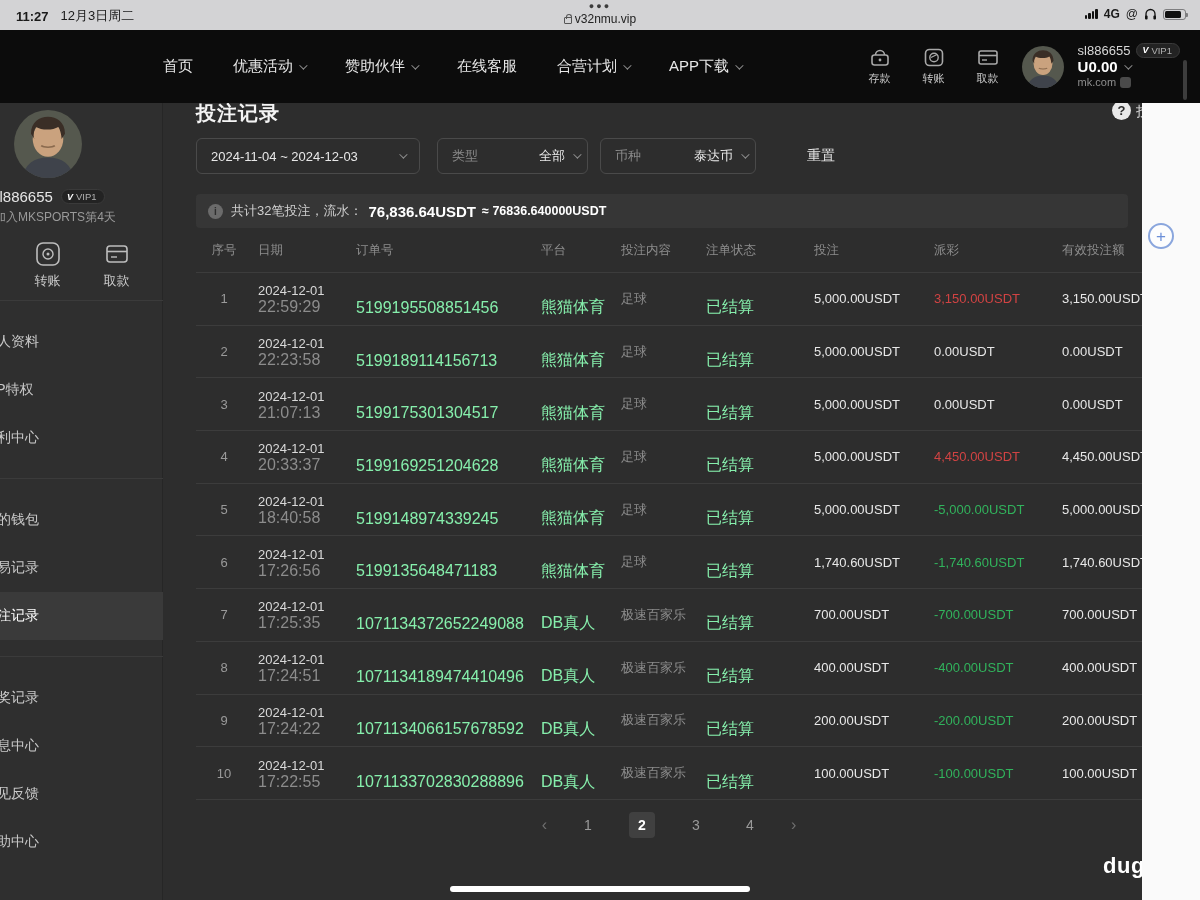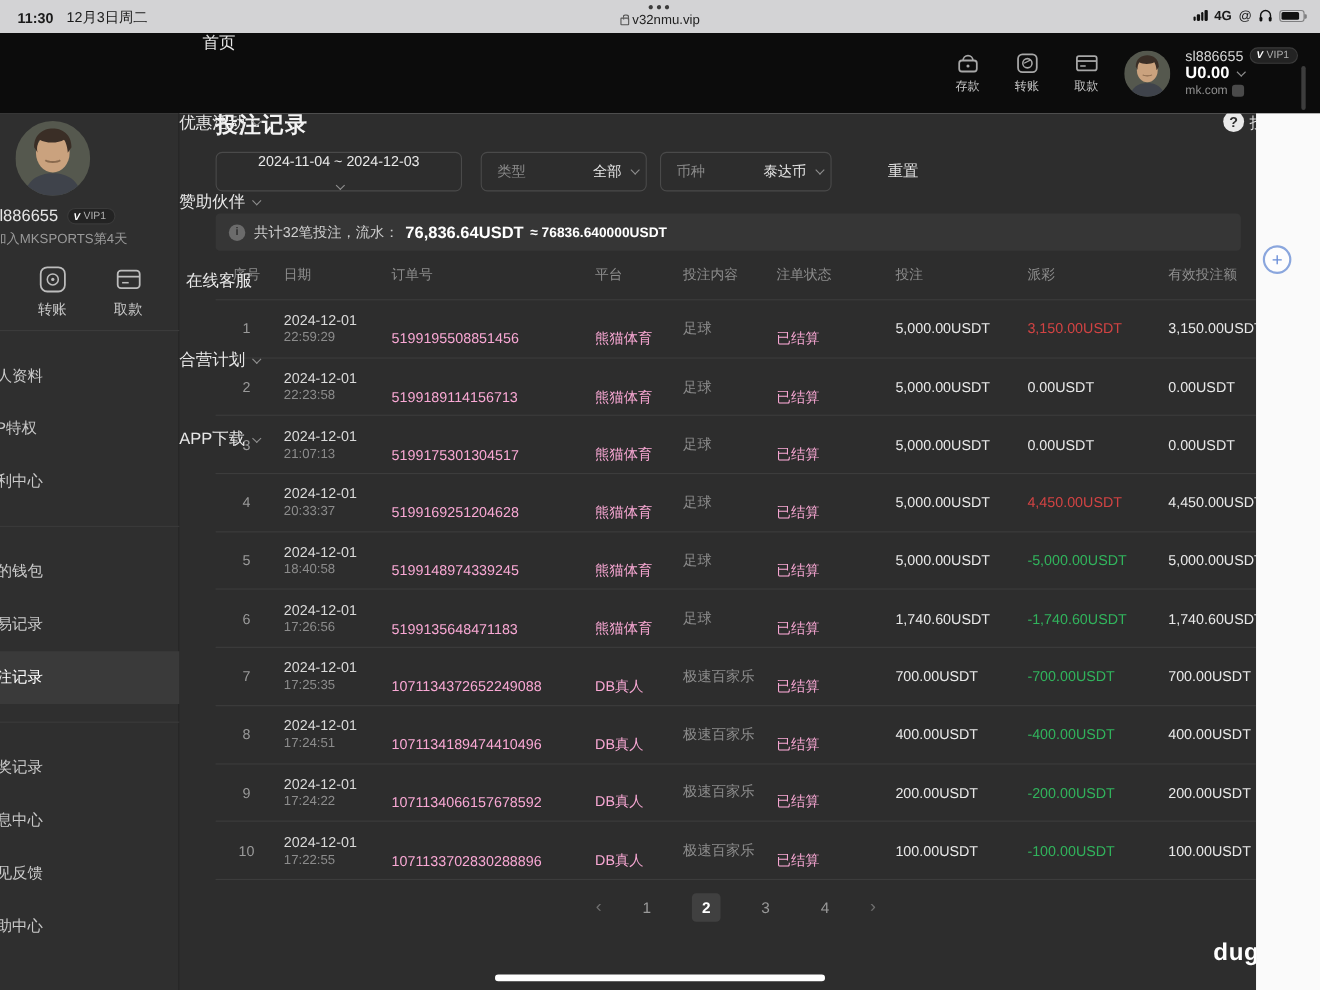--- a/index.html
+++ b/index.html
@@ -25,21 +25,21 @@
   .battery::before { content:""; position:absolute; left:1px; top:1px; bottom:1px; width:16px; background:#111; border-radius:1.5px; }
   .battery::after { content:""; position:absolute; right:-3px; top:3px; width:2px; height:4px; background:rgba(0,0,0,.4); border-radius:0 1px 1px 0; }
 
   
   .navbar { position:absolute; left:0; top:30px; width:1200px; height:73px; background:#0c0c0c; z-index:10; }
   .logo { position:absolute; left:16px; top:14px; width:120px; text-align:center; }
   .logo-row { display:flex; align-items:baseline; justify-content:center; gap:2px; }
   .logo-mk { font-size:27px; font-weight:900; font-style:italic; background:linear-gradient(180deg,#7da2ff,#2e5bff); -webkit-background-clip:text; background-clip:text; color:transparent; letter-spacing:-1px; }
   .logo-sports { font-size:21px; font-weight:800; font-style:italic; color:#f2f2f2; letter-spacing:.5px; }
   .logo-sub { font-size:9px; color:#9a9a9a; margin-top:0px; letter-spacing:1px; }
-  .nav-menu { position:absolute; left:163px; top:0; height:73px; display:flex; align-items:center; gap:53px;flex-direction:column; }
+  .nav-menu { position:absolute; left:163px; top:0; height:73px; display:flex; align-items:center; gap:40px; }
   .nav-item { display:flex; align-items:center; gap:6px; color:#e8e8e8; font-size:15px; cursor:pointer; white-space:nowrap; }
   .chev { display:inline-block; width:6px; height:6px; border-right:1.5px solid #8f8f8f; border-bottom:1.5px solid #8f8f8f; transform:rotate(45deg) translateY(-2px); }
   .nav-right { position:absolute; right:12px; top:0; height:73px; display:flex; align-items:center; gap:14px; }
   .qa { width:40px; text-align:center; cursor:pointer; }
   .qa svg { display:block; margin:0 auto 3px; }
   .qa-label { font-size:11px; color:#c9c9c9; }
   .nav-avatar { width:42px; height:42px; border-radius:50%; overflow:hidden; flex:none; }
   .user-block { line-height:15px; padding-right:8px; }
   .ub-row1 { display:flex; align-items:center; gap:6px; }
   .ub-name { font-size:13px; color:#d8d8d8; }
@@ -77,21 +77,21 @@
 
   
   .main { position:absolute; left:178px; top:0; width:964px; height:797px; padding-left:18px; }
   .page-title { margin-top:-3px; font-size:20px; font-weight:700; color:#f4f4f4; letter-spacing:1px; }
   .help-circle { position:absolute; left:934px; top:-2px; width:19px; height:19px; border-radius:50%; background:#e9e9e9; color:#2b2b2b; font-size:13px; font-weight:700; text-align:center; line-height:19px; cursor:pointer; }
   .help-clip { position:absolute; left:958px; top:0px; font-size:14px; color:#dddddd; white-space:nowrap; }
   .subtitle { margin-top:17px; font-size:13px; color:#9a9a9a; }
 
   .filters { margin-top:11px; display:flex; align-items:center; height:36px; }
   .fbox { height:36px; border:1px solid #4a4a4a; border-radius:6px; display:flex; align-items:center; cursor:pointer; }
-  .fbox.date { width:224px; padding:0 14px; justify-content:space-between;flex-direction:column; }
+  .fbox.date { width:224px; padding:0 14px; justify-content:space-between; }
   .fbox .val { font-size:13px; color:#e8e8e8; }
   .fbox.sel { justify-content:space-between; padding:0 8px 0 14px; }
   .fbox.type { width:151px; margin-left:17px; }
   .fbox.curr { width:156px; margin-left:12px; }
   .fbox .lab { font-size:13px; color:#8a8a8a; }
   .fbox .vg { display:flex; align-items:center; gap:8px; }
   .reset-btn { margin-left:51px; font-size:14px; color:#e3e3e3; cursor:pointer; }
 
   .summary { margin-top:20px; width:932px; height:34px; background:#363636; border-radius:4px; display:flex; align-items:center; gap:8px; padding:0 12px; }
   .info-ic { width:15px; height:15px; border-radius:50%; background:#6b6b6b; color:#2e2e2e; font-size:10px; font-weight:800; text-align:center; line-height:15px; flex:none; }
@@ -106,22 +106,22 @@
   .col-seq { width:56px; flex:none; text-align:center; color:#9a9a9a; font-size:13px; }
   .col-date { width:104px; flex:none; padding-left:6px; }
   .col-order { width:185px; flex:none; }
   .col-plat { width:80px; flex:none; }
   .col-cont { width:85px; flex:none; }
   .col-stat { width:108px; flex:none; }
   .col-bet { width:120px; flex:none; }
   .col-pay { width:128px; flex:none; }
   .col-valid { width:130px; flex:none; }
   .cell-d1 { font-size:13px; color:#d9d9d9; line-height:16px; }
-  .cell-d2 { font-size:12px; color:#8c8c8c; line-height:15px; }
-  .c-light { font-size:13px; color:#f9a8d4;margin-top:18px; }
+  .cell-d2 { font-size:16px; color:#8c8c8c; line-height:15px; }
+  .c-light { font-size:16px; color:#86efac;margin-top:18px; }
   .c-gray { font-size:13px; color:#8c8c8c; }
   .c-white { font-size:13px; color:#e8e8e8; }
   .c-red { font-size:13px; color:#d14343; }
   .c-green { font-size:13px; color:#31b35c; }
 
   .pager { margin-top:12px; width:946px; display:flex; justify-content:center; align-items:center; gap:28px; }
   .pg-arrow { color:#6f6f6f; font-size:16px; cursor:pointer; line-height:26px; }
   .pg-num { color:#9a9a9a; font-size:14px; cursor:pointer; width:26px; height:26px; text-align:center; line-height:26px; }
   .pg-num.cur { background:#404040; border-radius:4px; color:#ffffff; font-weight:700; }
 
@@ -133,21 +133,21 @@
 
   .home-indicator { position:absolute; left:450px; top:886px; width:300px; height:6px; background:#ffffff; border-radius:3px; z-index:30; }
 
   svg { overflow:visible; }
 </style>
 </head>
 <body>
 
 <div class="statusbar">
   <div class="sb-left">
-    <span class="sb-time">11:30</span>
+    <span class="sb-time">11:27</span>
     <span class="sb-date">12月3日周二</span>
   </div>
   <div class="sb-center">
     <div class="sb-dots">●●●</div>
     <span class="sb-url">
         <i class="lock-icon"></i>
         <span>v32nmu.vip</span>
       </span>
   </div>
   <div class="sb-right">

